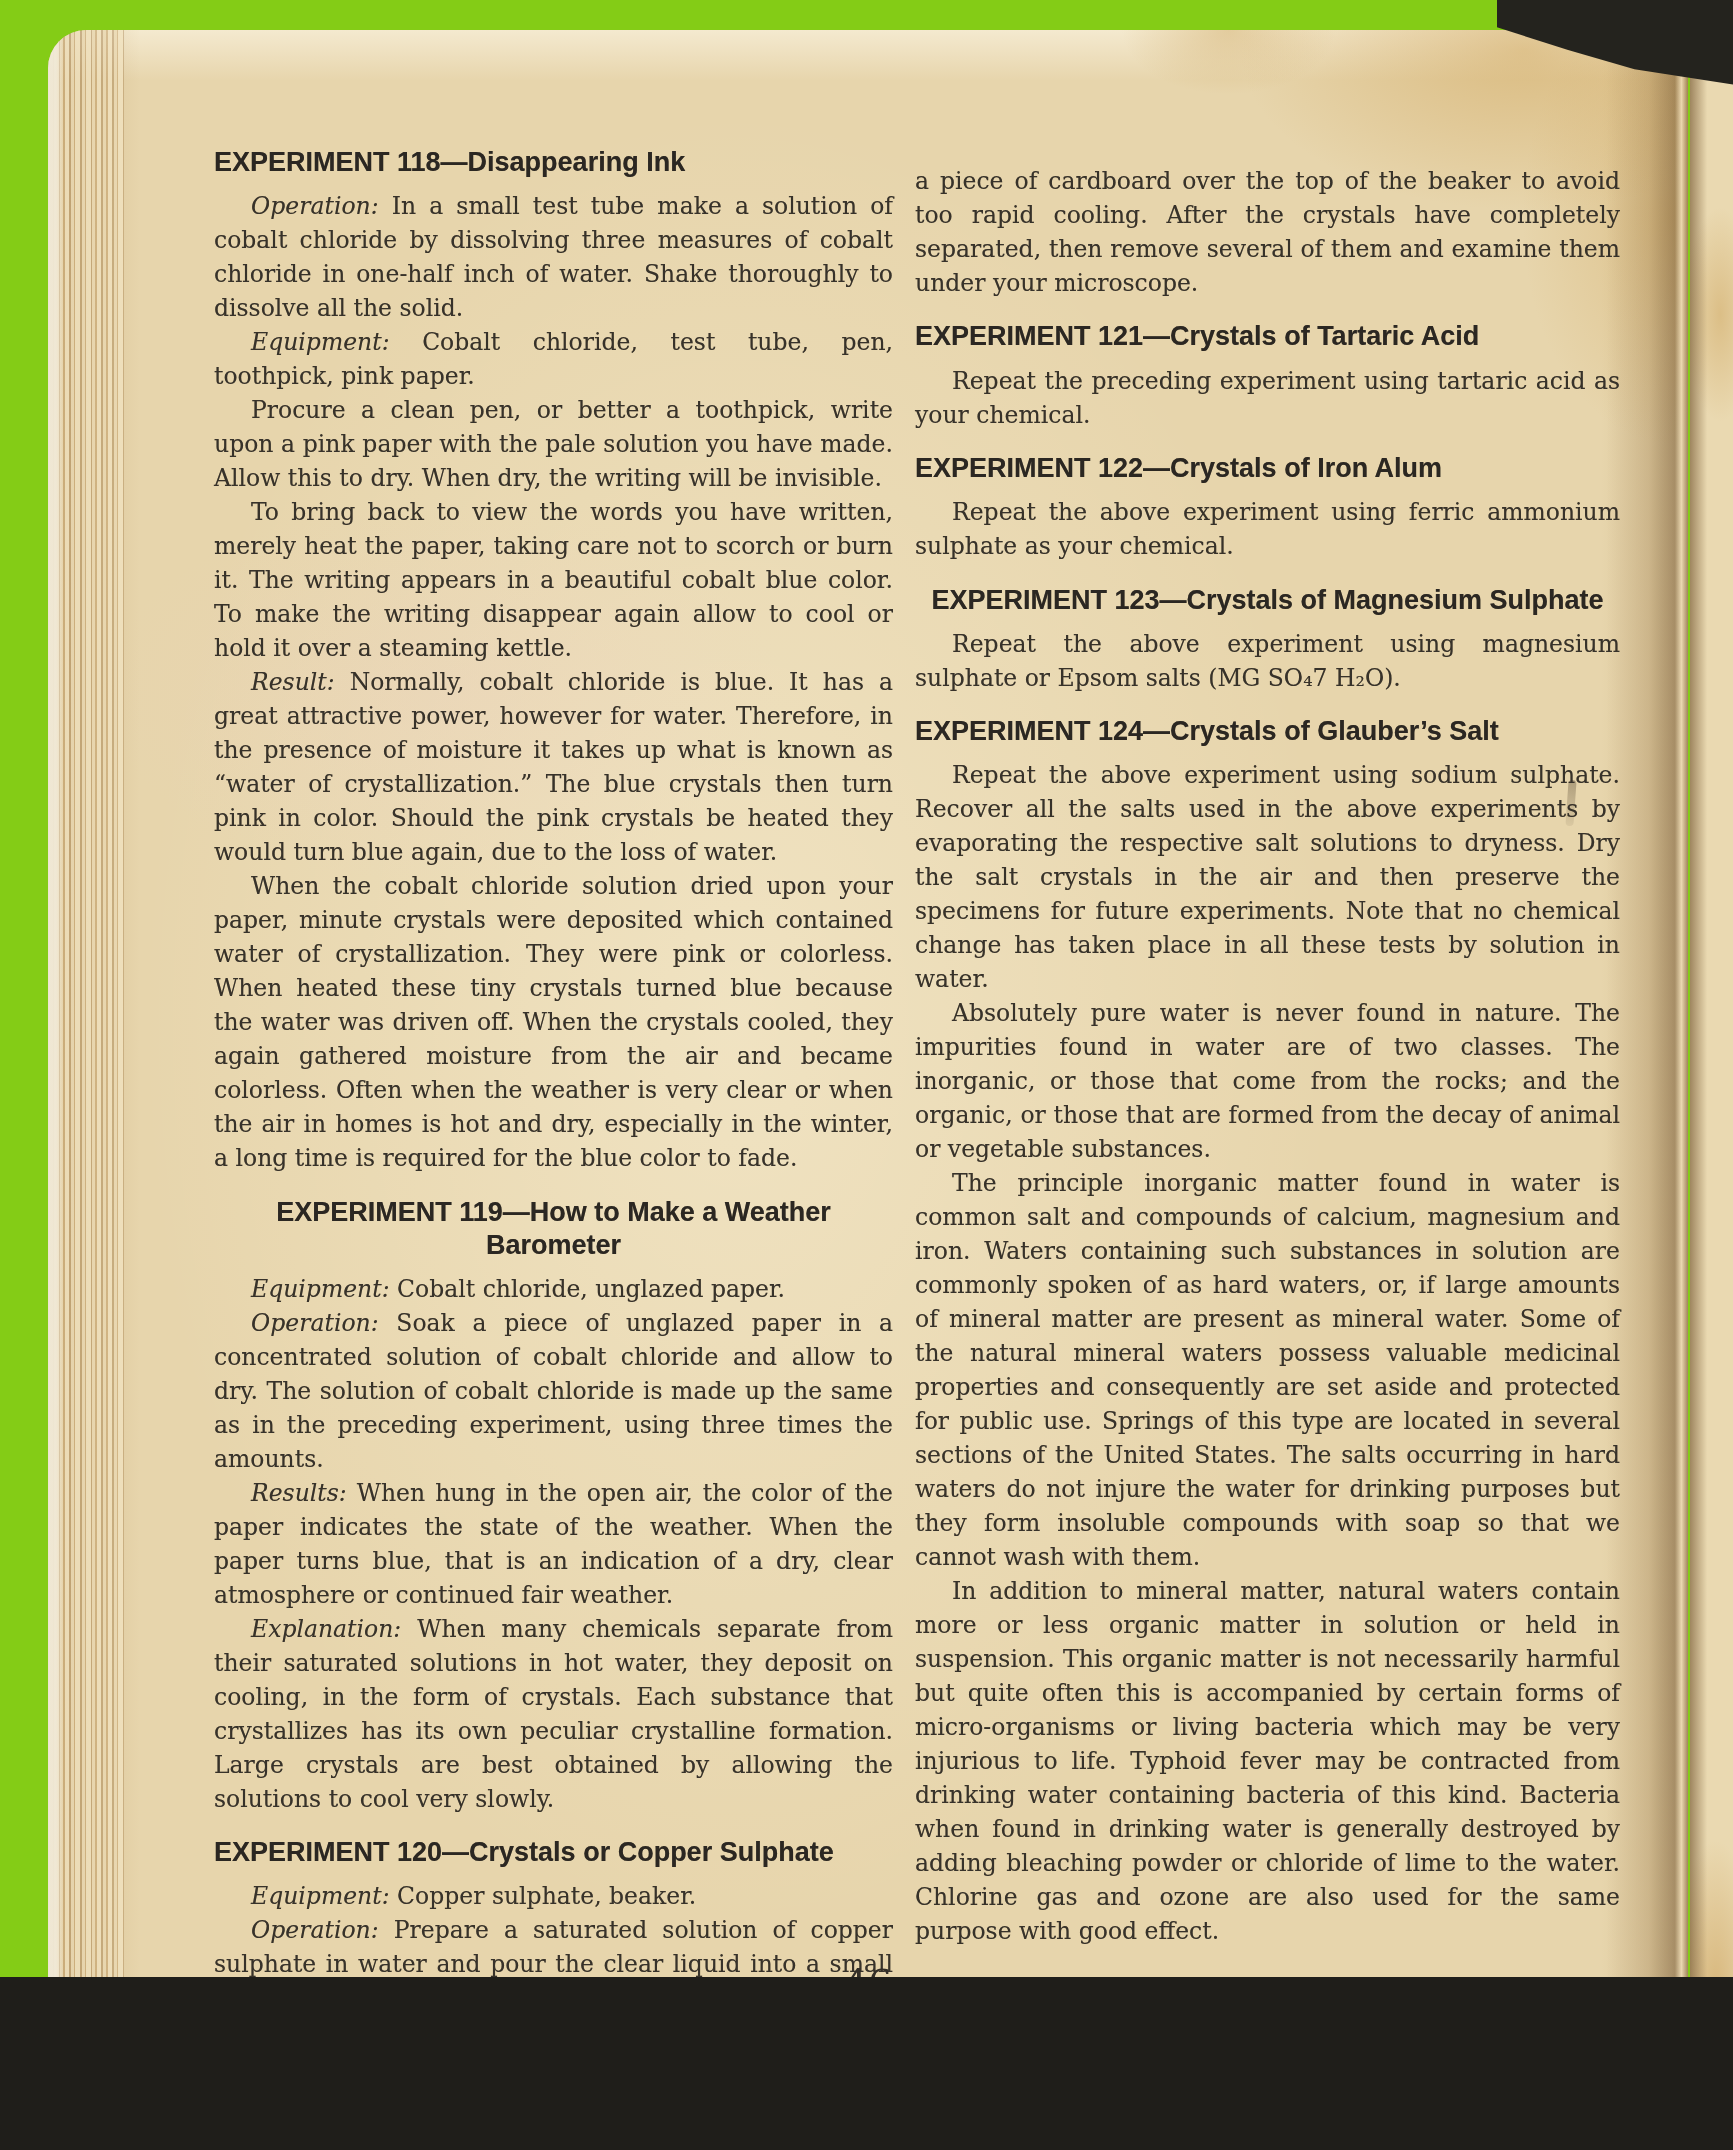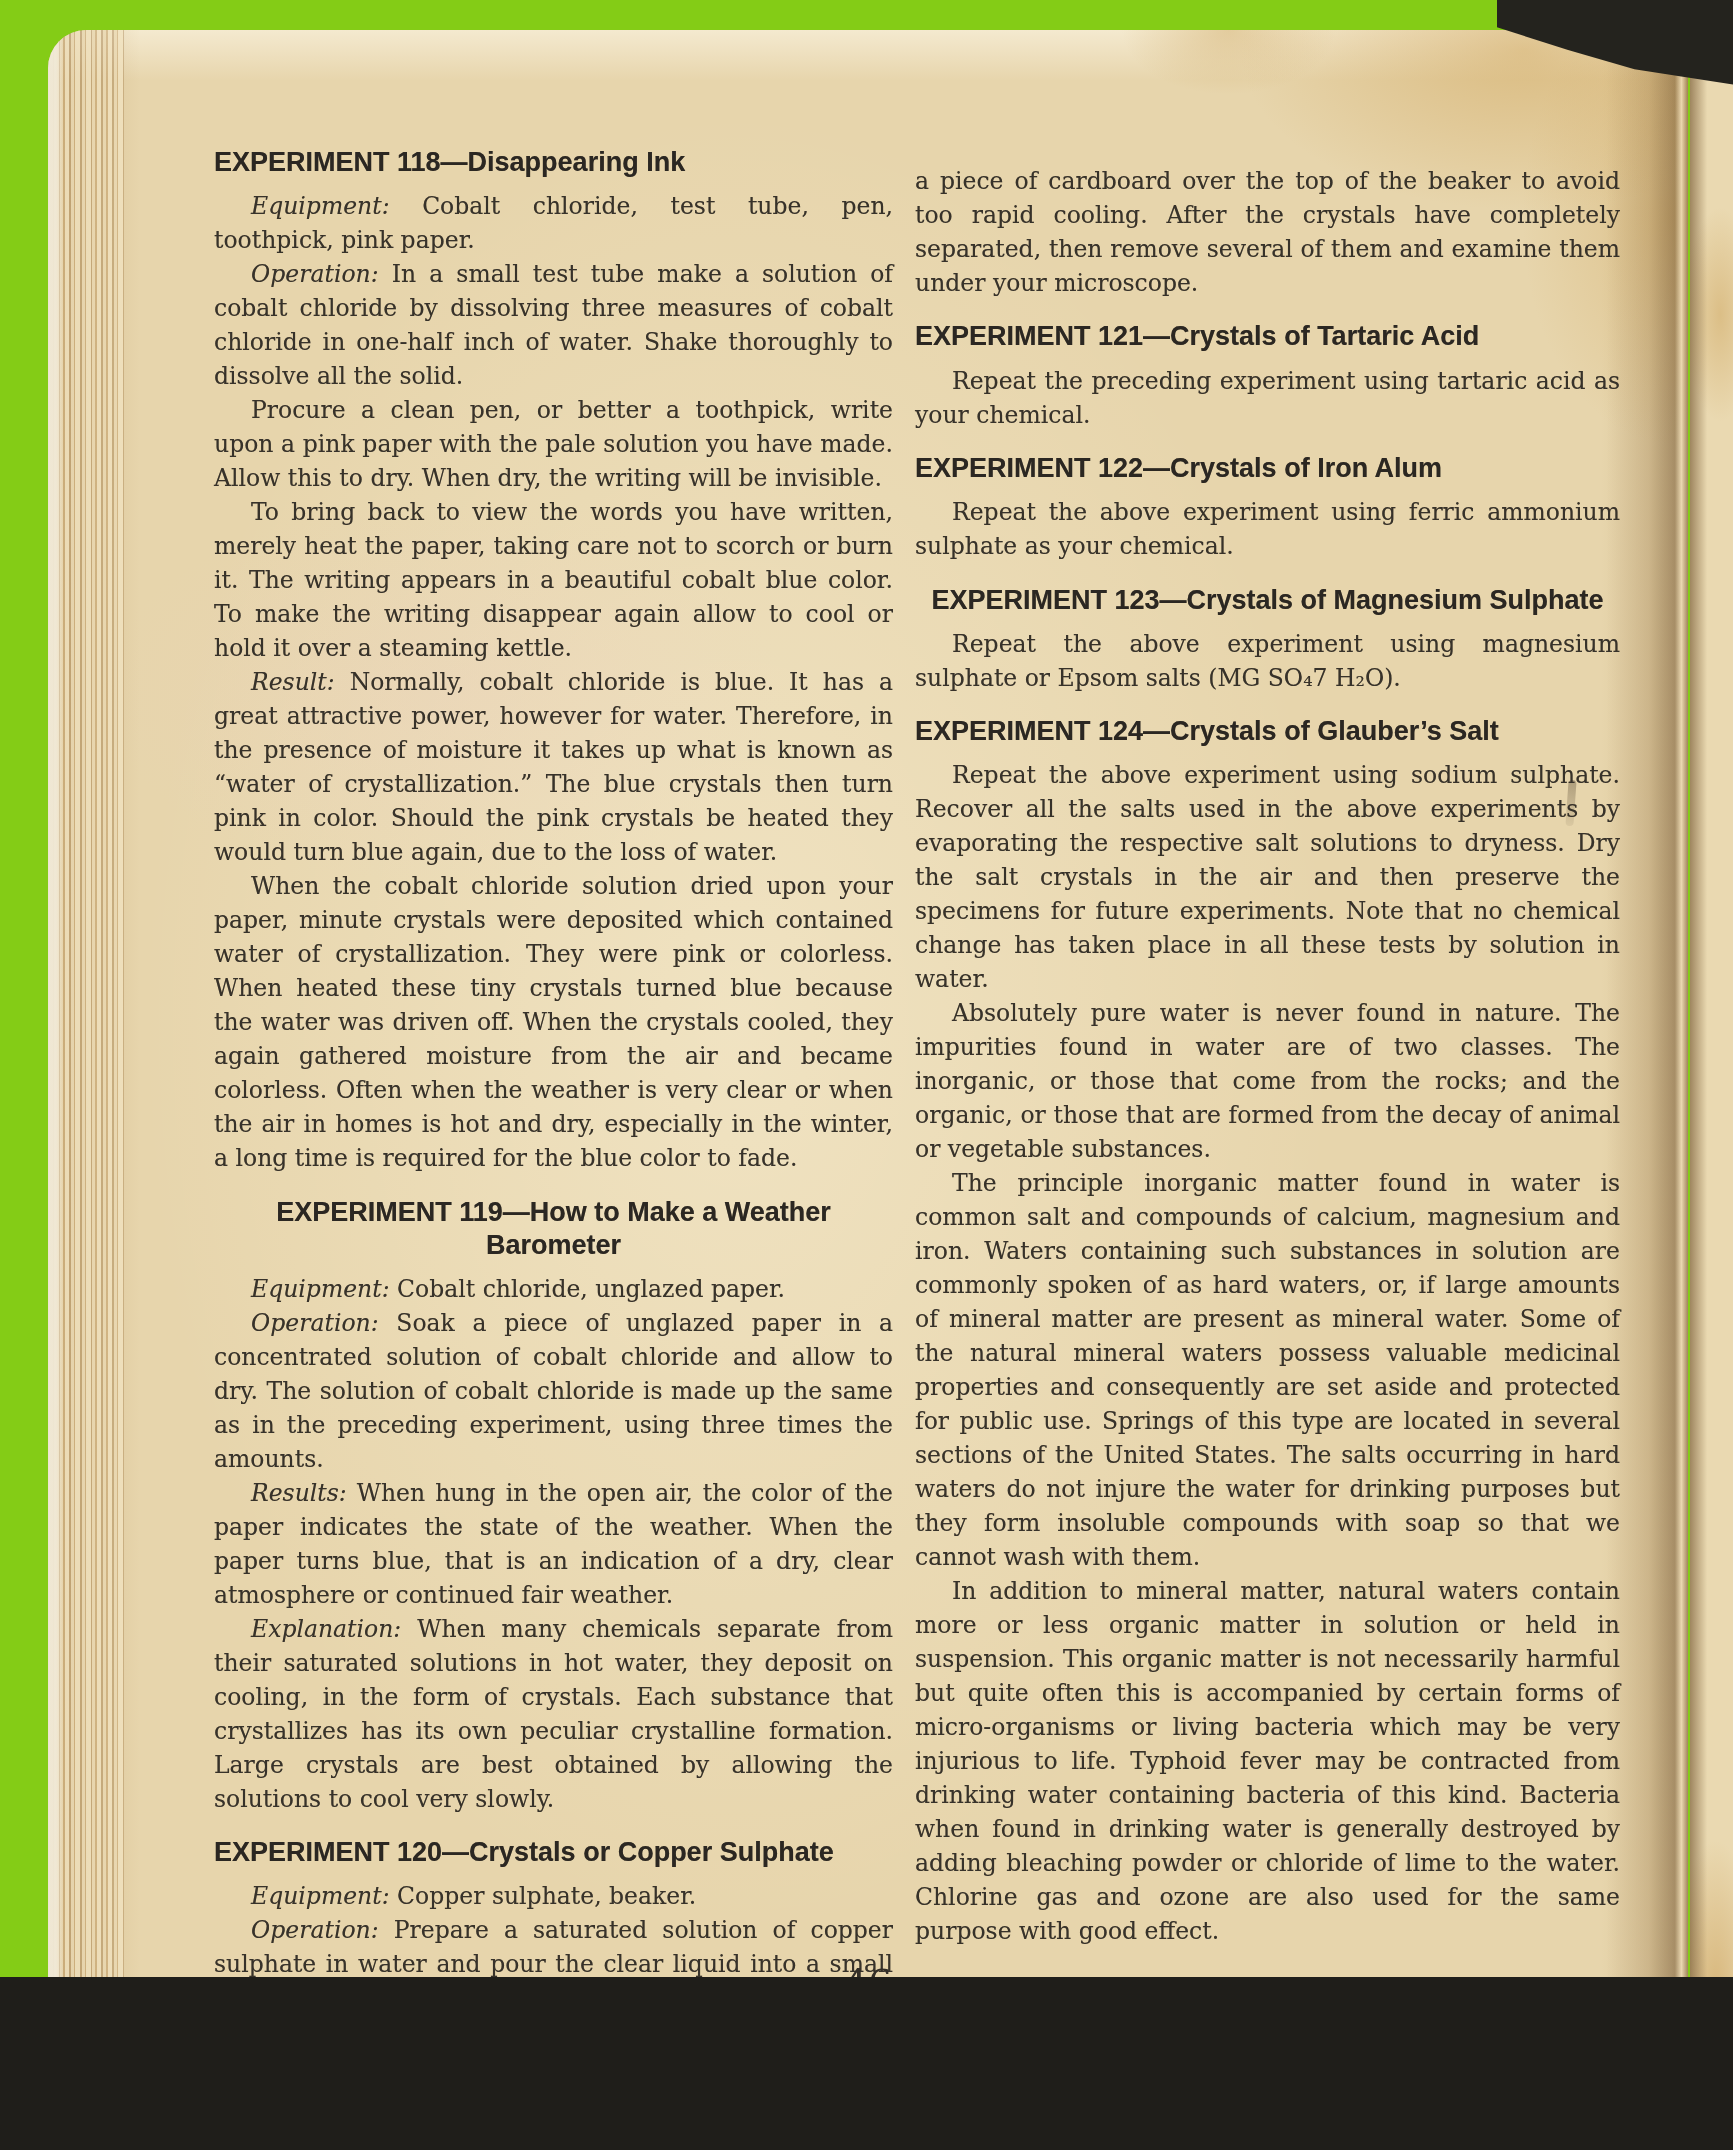--- a/index.html
+++ b/index.html
@@ -66,22 +66,22 @@
 <body>
 
 <div class="scene">
   <div class="sheet">
     <div class="stack-edge"></div>
     <div class="gutter-crease"></div>
     <div class="stain-mid"></div>
 
     <div class="col col-left">
       <h3 class="exp-heading first">EXPERIMENT 118—Disappearing Ink</h3>
+      <p class="para"><span class="lbl">Operation: </span><span>In a small test tube make a solution of cobalt chloride by dissolving three measures of cobalt chloride in one-half inch of water. Shake thoroughly to dissolve all the solid.</span></p>
       <p class="para"><span class="lbl">Equipment: </span><span>Cobalt chloride, test tube, pen, toothpick, pink paper.</span></p>
-      <p class="para"><span class="lbl">Operation: </span><span>In a small test tube make a solution of cobalt chloride by dissolving three measures of cobalt chloride in one-half inch of water. Shake thoroughly to dissolve all the solid.</span></p>
       <p class="para"><span>Procure a clean pen, or better a toothpick, write upon a pink paper with the pale solution you have made. Allow this to dry. When dry, the writing will be invisible.</span></p>
       <p class="para"><span>To bring back to view the words you have written, merely heat the paper, taking care not to scorch or burn it. The writing appears in a beautiful cobalt blue color. To make the writing disappear again allow to cool or hold it over a steaming kettle.</span></p>
       <p class="para"><span class="lbl">Result: </span><span>Normally, cobalt chloride is blue. It has a great attractive power, however for water. Therefore, in the presence of moisture it takes up what is known as “water of crystallization.” The blue crystals then turn pink in color. Should the pink crystals be heated they would turn blue again, due to the loss of water.</span></p>
       <p class="para"><span>When the cobalt chloride solution dried upon your paper, minute crystals were deposited which contained water of crystallization. They were pink or colorless. When heated these tiny crystals turned blue because the water was driven off. When the crystals cooled, they again gathered moisture from the air and became colorless. Often when the weather is very clear or when the air in homes is hot and dry, especially in the winter, a long time is required for the blue color to fade.</span></p>
 
       <h3 class="exp-heading center">EXPERIMENT 119—How to Make a Weather Barometer</h3>
       <p class="para"><span class="lbl">Equipment: </span><span>Cobalt chloride, unglazed paper.</span></p>
       <p class="para"><span class="lbl">Operation: </span><span>Soak a piece of unglazed paper in a concentrated solution of cobalt chloride and allow to dry. The solution of cobalt chloride is made up the same as in the preceding experiment, using three times the amounts.</span></p>
       <p class="para"><span class="lbl">Results: </span><span>When hung in the open air, the color of the paper indicates the state of the weather. When the paper turns blue, that is an indication of a dry, clear atmosphere or continued fair weather.</span></p>
       <p class="para"><span class="lbl">Explanation: </span><span>When many chemicals separate from their saturated solutions in hot water, they deposit on cooling, in the form of crystals. Each substance that crystallizes has its own peculiar crystalline formation. Large crystals are best obtained by allowing the solutions to cool very slowly.</span></p>

